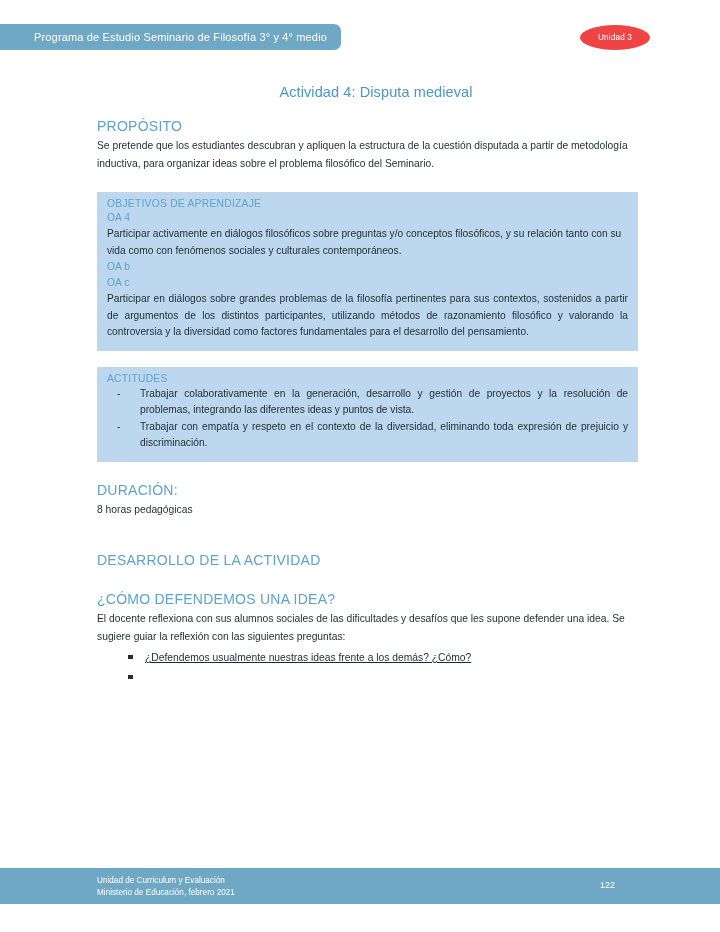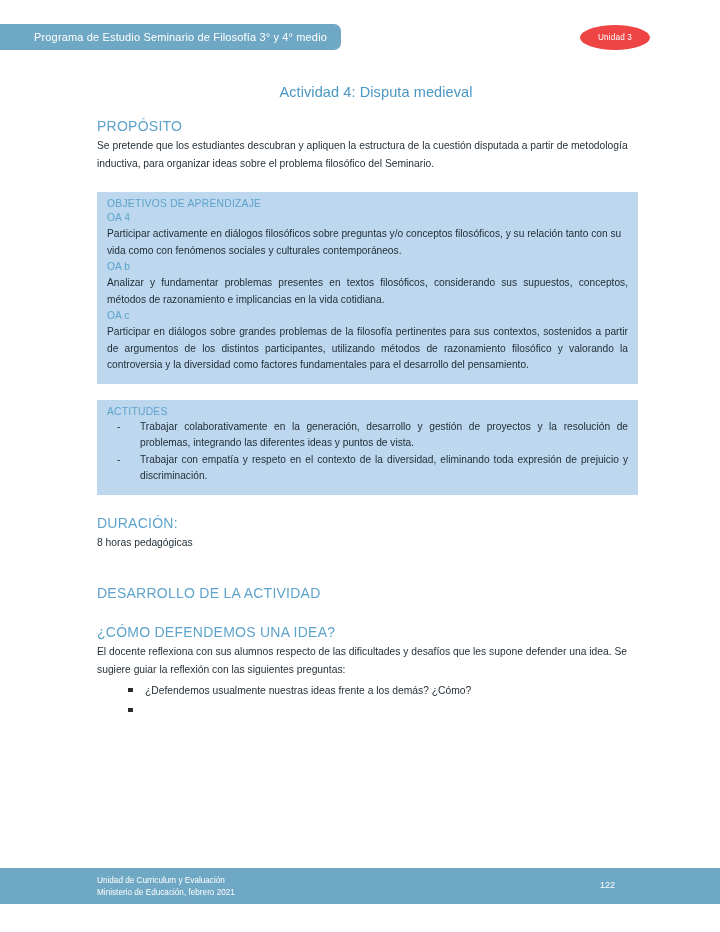--- a/index.html
+++ b/index.html
@@ -155,20 +155,21 @@
     padding: 0;
     list-style: none;
   }
   .sq-item {
     position: relative;
     padding-left: 48px;
     font-size: 10.3px;
     line-height: 19px;
     color: #1f2b33;
     margin-bottom: 1px;
+    text-decoration: underline;
   }
   .sq-mark {
     position: absolute;
     left: 31px;
     top: 6.5px;
     width: 4.5px;
     height: 4.5px;
     background: #2b2b2b;
   }
 
@@ -220,21 +221,20 @@
 
   <div class="spacer-20"></div>
 
   <div class="callout">
     <p class="callout-title">OBJETIVOS DE APRENDIZAJE</p>
 
     <p class="oa-label">OA 4</p>
     <p class="oa-text">Participar activamente en diálogos filosóficos sobre preguntas y/o conceptos filosóficos, y su relación tanto con su vida como con fenómenos sociales y culturales contemporáneos.</p>
 
     <p class="oa-label">OA b</p>
-    <p class="oa-text justify">Analizar y fundamentar problemas presentes en textos filosóficos, considerando sus supuestos, conceptos, métodos de razonamiento e implicancias en la vida cotidiana.</p>
 
     <p class="oa-label">OA c</p>
     <p class="oa-text justify">Participar en diálogos sobre grandes problemas de la filosofía pertinentes para sus contextos, sostenidos a partir de argumentos de los distintos participantes, utilizando métodos de razonamiento filosófico y valorando la controversia y la diversidad como factores fundamentales para el desarrollo del pensamiento.</p>
   </div>
 
   <div class="spacer-16"></div>
 
   <div class="callout">
     <p class="callout-title">ACTITUDES</p>
     <ul class="dash-list">
@@ -257,21 +257,21 @@
   </div>
 
   <div class="spacer-34"></div>
 
   <div>
     <p class="sec-heading">DESARROLLO DE LA ACTIVIDAD</p>
 
     <div class="spacer-20"></div>
 
     <p class="sec-heading">¿CÓMO DEFENDEMOS UNA IDEA?</p>
-    <p class="body-text">El docente reflexiona con sus alumnos respecto de las dificultades y desafíos que les supone defender una idea. Se sugiere guiar la reflexión con las siguientes preguntas:</p>
+    <p class="body-text">El docente reflexiona con sus alumnos sociales de las dificultades y desafíos que les supone defender una idea. Se sugiere guiar la reflexión con las siguientes preguntas:</p>
 
     <ul class="sq-list">
       <li class="sq-item">
         <span class="sq-mark"></span>
         <span>¿Defendemos usualmente nuestras ideas frente a los demás? ¿Cómo?</span>
       </li>
       <li class="sq-item">
         <span class="sq-mark"></span>
       </li>
     </ul>

